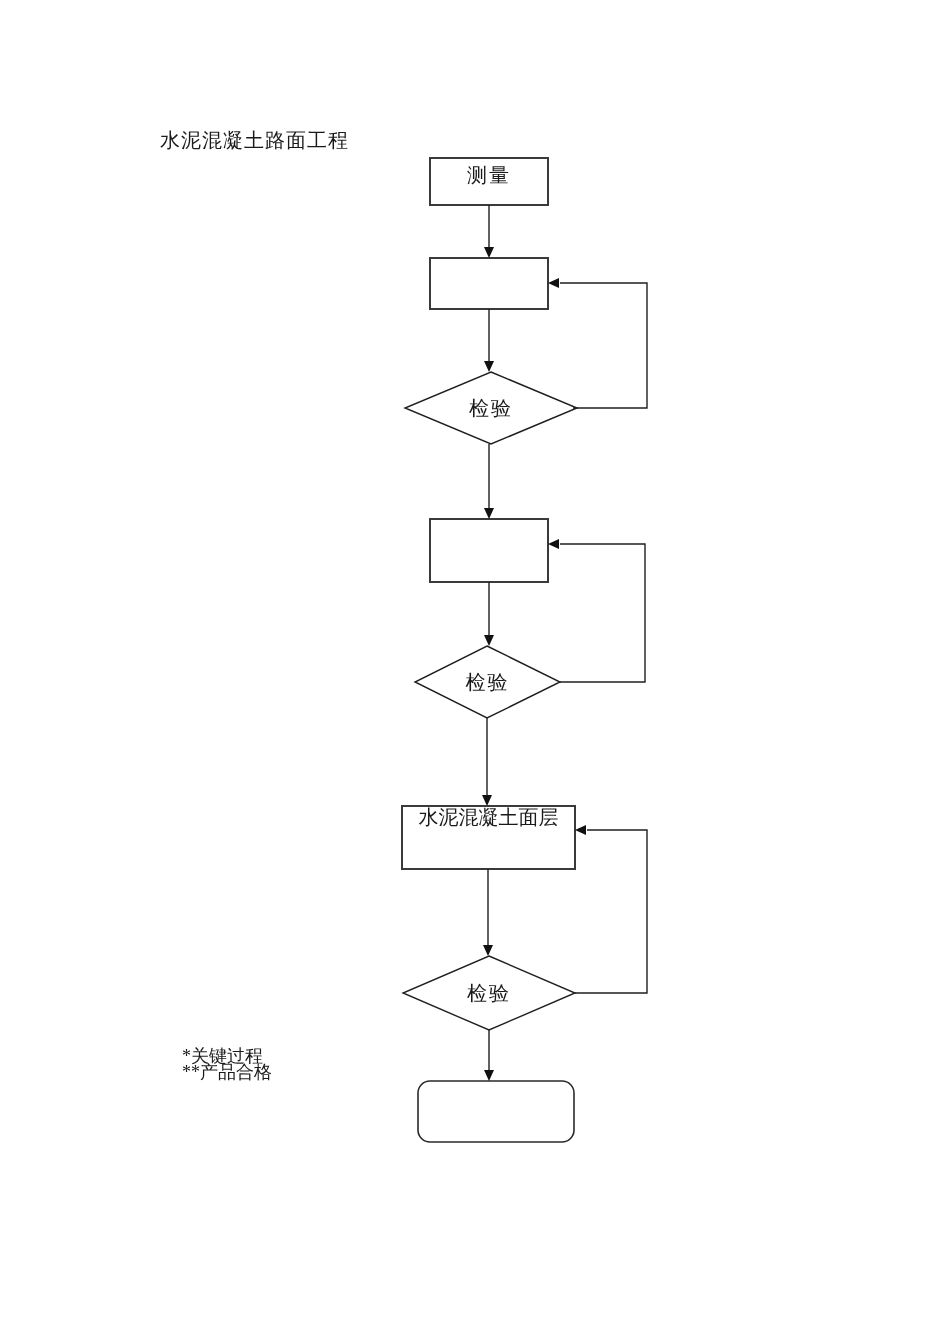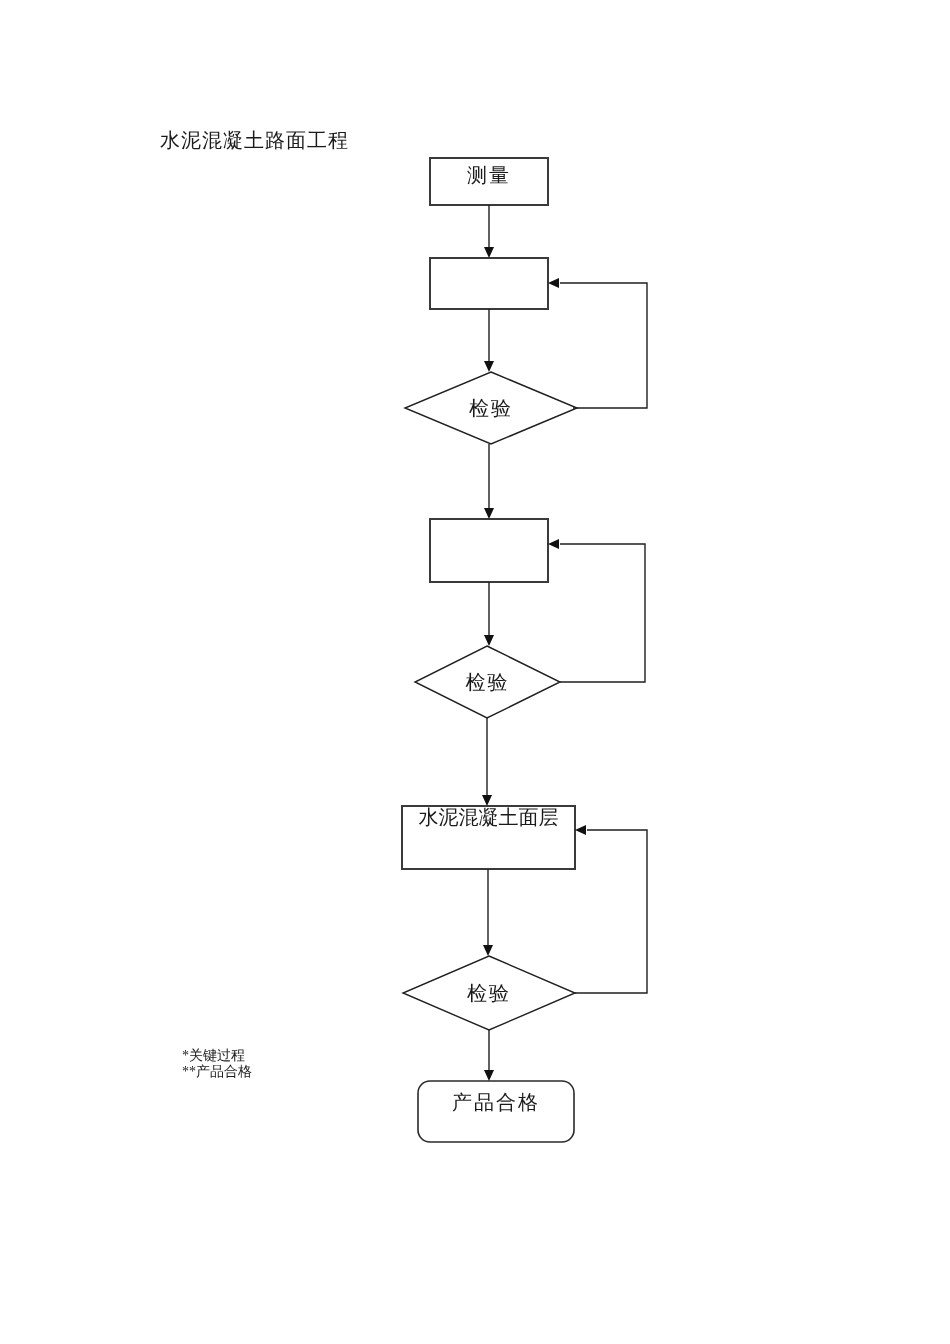--- a/index.html
+++ b/index.html
@@ -68,21 +68,21 @@
     text-align: center;
     white-space: nowrap;
   }
   .node-label.centered {
     align-items: center;
   }
   .legend {
     position: absolute;
     left: 167px;
     top: 1037px;
-    font-size: 14px;
+    font-size: 18px;
     line-height: 16px;
     white-space: nowrap;
   }
 </style>
 </head>
 <body>
 
 <div id="stage">
 
   <svg class="lines" width="950" height="1344" viewBox="0 0 950 1344">
@@ -136,20 +136,19 @@
 
   <div class="node-label centered" style="left:390px; top:361px; width:172px; height:72px;">检验</div>
 
 
   <div class="node-label centered" style="left:400px; top:635px; width:145px; height:72px;">检验</div>
 
   <div class="node-label" style="left:387px; top:795px; width:173px; height:63px; letter-spacing:0px;">水泥混凝土面层</div>
 
   <div class="node-label centered" style="left:388px; top:945px; width:172px; height:74px;">检验</div>
 
-  <div class="node-label" style="left:403px; top:1070px; width:156px; height:61px; padding-top:10px;">产品合格</div>
 
   <div class="legend">
     <div>*关键过程</div>
     <div>**产品合格</div>
   </div>
 
 </div>
 
 </body></html>

